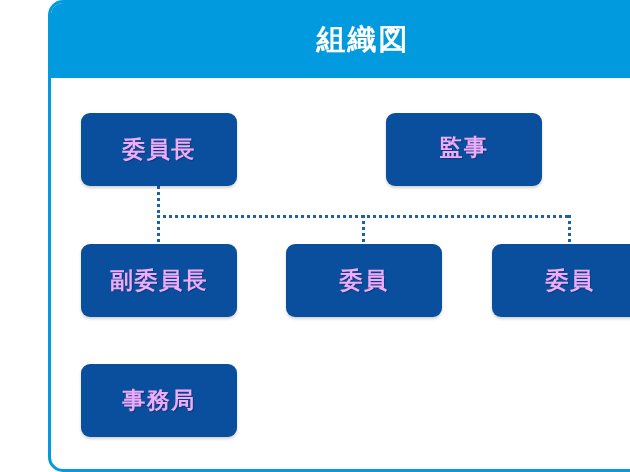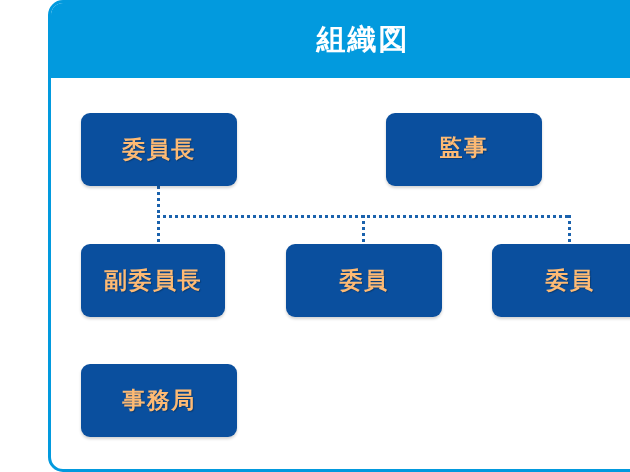--- a/index.html
+++ b/index.html
@@ -65,21 +65,21 @@
     position: absolute;
     box-sizing: border-box;
     background: #0a4f9e;
     border-radius: 9px;
     display: flex;
     align-items: center;
     justify-content: center;
     box-shadow: 0 2px 3px rgba(0,0,0,0.18);
   }
   .node-label {
-    color: #fdba74;
+    color: #f0abfc;
     font-size: 23px;
     font-weight: bold;
     letter-spacing: 1.5px;
     line-height: 1;
     text-shadow: 1px 1px 1px rgba(0,0,0,0.25);
     white-space: nowrap;
   }
 
   
   .conn-v {
@@ -119,21 +119,21 @@
     <div class="conn-v" style="left:520px; top:137px; height:30px;"></div>
 
     <div class="node" style="left:33px; top:35px; width:156px; height:73px;">
       <span class="node-label">委員長</span>
     </div>
 
     <div class="node" style="left:338px; top:35px; width:156px; height:73px;font-family:Liberation Mono, monospace;">
       <span class="node-label">監事</span>
     </div>
 
-    <div class="node" style="left:33px; top:166px; width:144px; height:73px;">
+    <div class="node" style="left:33px; top:166px; width:156px; height:73px;">
       <span class="node-label">副委員長</span>
     </div>
 
     <div class="node" style="left:238px; top:166px; width:156px; height:73px;">
       <span class="node-label">委員</span>
     </div>
 
     <div class="node" style="left:444px; top:166px; width:156px; height:73px;">
       <span class="node-label">委員</span>
     </div>

